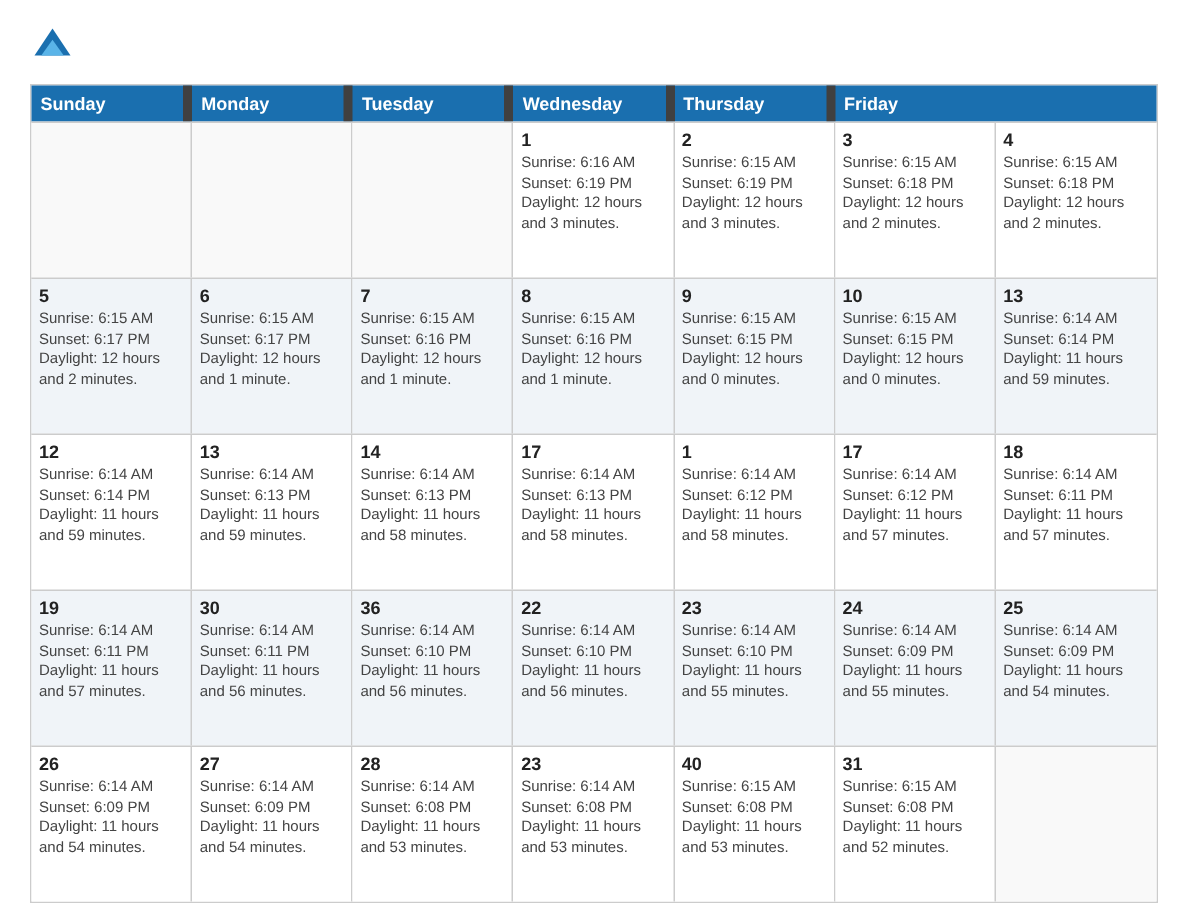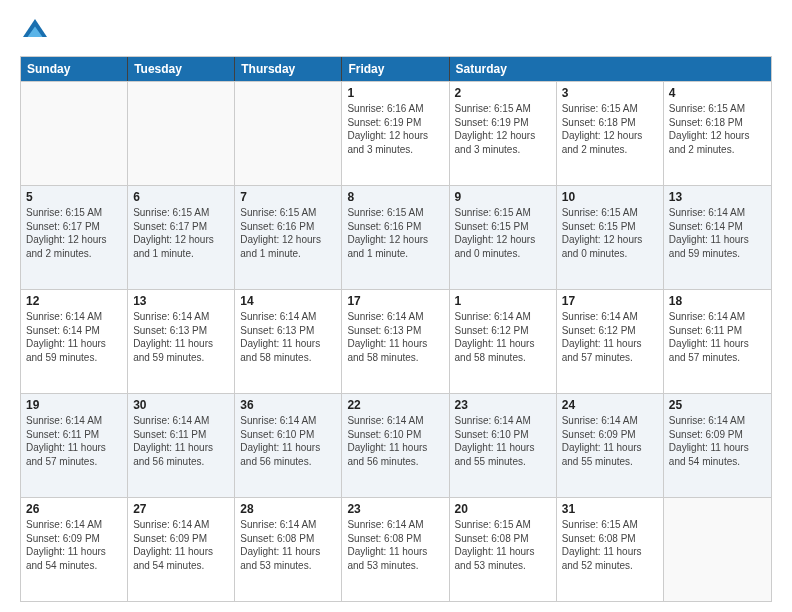--- a/index.html
+++ b/index.html
@@ -64,21 +64,21 @@
       display: grid;
       grid-template-columns: repeat(7, 1fr);
       background: #1a6faf;
     }
     .cal-header-cell {
       color: #fff;
       font-size: 12px;
       font-weight: bold;
       padding: 5px 6px;
       text-align: left;
-      border-right: 1px solid #404040;
+      border-right: 6px solid #404040;
     }
     .cal-header-cell:last-child { border-right: none; }
     .cal-body {
       flex: 1;
       display: flex;
       flex-direction: column;
     }
     .cal-row {
       display: grid;
       grid-template-columns: repeat(7, 1fr);
@@ -128,24 +128,25 @@
     </div>
     <div class="title-block">
       <div class="month-title"></div>
       <div class="location"></div>
     </div>
   </div>
 
   <div class="calendar">
     <div class="cal-header">
     <div class="cal-header-cell">Sunday</div>
+        <div class="cal-header-cell">Monday</div>
         <div class="cal-header-cell">Tuesday</div>
+        <div class="cal-header-cell">Wednesday</div>
         <div class="cal-header-cell">Thursday</div>
         <div class="cal-header-cell">Friday</div>
-        <div class="cal-header-cell">Saturday</div>
       </div>
     <div class="cal-body">
     <div class="cal-row">
           <div class="cal-cell empty"></div>
           <div class="cal-cell empty"></div>
           <div class="cal-cell empty"></div>
           <div class="cal-cell">
             <div class="day-num">1</div>
             <div class="day-info" style="white-space: pre-line;">Sunrise: 6:16 AM
 Sunset: 6:19 PM
@@ -321,21 +322,21 @@
 Sunset: 6:08 PM
 Daylight: 11 hours and 53 minutes.</div>
           </div>
           <div class="cal-cell">
             <div class="day-num">23</div>
             <div class="day-info" style="white-space: pre-line;">Sunrise: 6:14 AM
 Sunset: 6:08 PM
 Daylight: 11 hours and 53 minutes.</div>
           </div>
           <div class="cal-cell">
-            <div class="day-num">20</div>
+            <div class="day-num">40</div>
             <div class="day-info" style="white-space: pre-line;">Sunrise: 6:15 AM
 Sunset: 6:08 PM
 Daylight: 11 hours and 53 minutes.</div>
           </div>
           <div class="cal-cell">
             <div class="day-num">31</div>
             <div class="day-info" style="white-space: pre-line;">Sunrise: 6:15 AM
 Sunset: 6:08 PM
 Daylight: 11 hours and 52 minutes.</div>
           </div>

